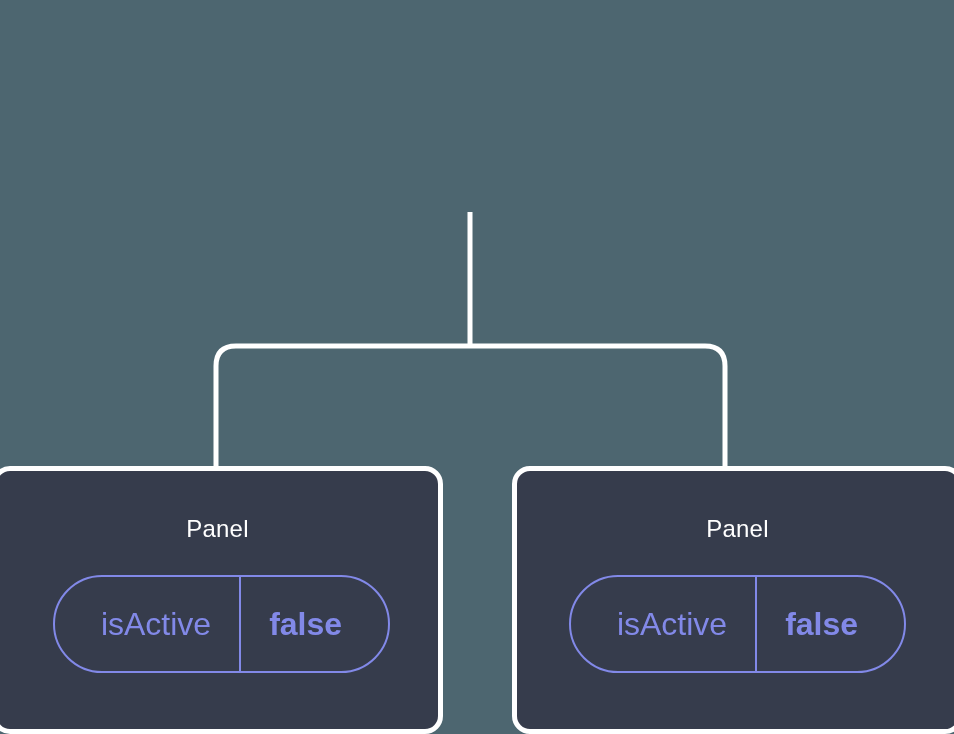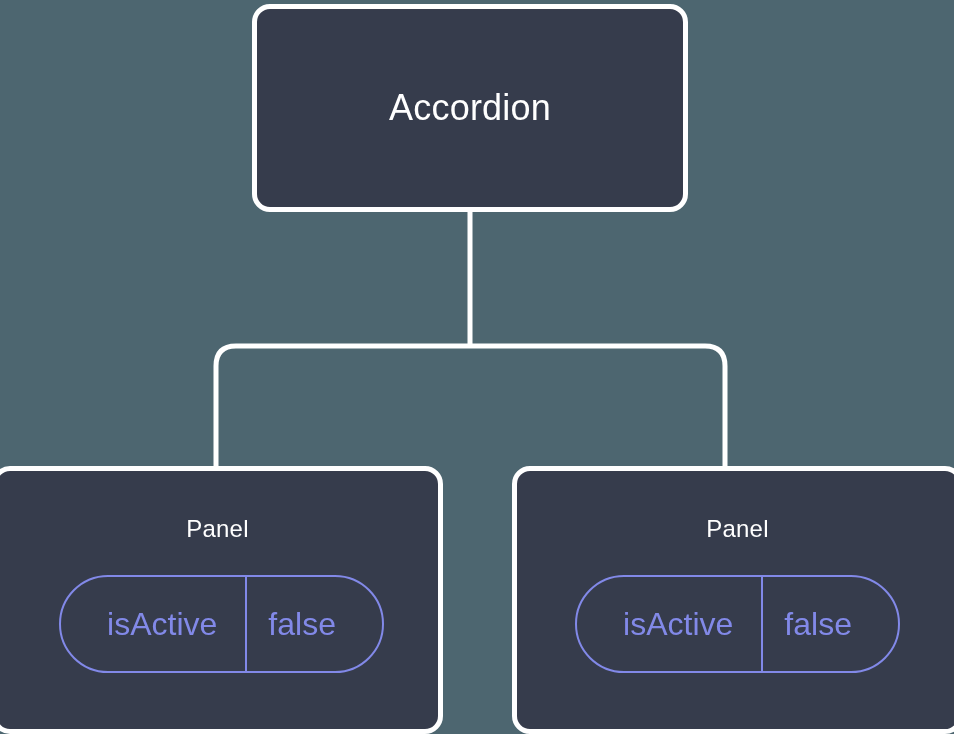--- a/index.html
+++ b/index.html
@@ -105,44 +105,42 @@
     line-height: 1;
     white-space: nowrap;
     box-sizing: border-box;
   }
 
   .prop-key {
     padding: 0 28px 0 46px;
   }
 
   .prop-value {
-    padding: 0 46px 0 21px;
+    padding: 0 46px 0 28px;
     border-left: 2px solid #8289e8;
+    font-weight: bold;
   }
 
   
   .node-child-left .prop-pill {
     margin-left: 8px;
   }
 </style>
 </head>
 <body>
 
 <div id="canvas">
 
   <svg class="edges" viewBox="0 0 954 734" width="954" height="734" xmlns="http://www.w3.org/2000/svg">
 
     <path d="M 470 212 L 470 346" fill="none" stroke="#ffffff" stroke-width="5" stroke-linecap="butt"></path>
 
     <path d="M 216 476 L 216 366 Q 216 346 236 346 L 705 346 Q 725 346 725 366 L 725 476" fill="none" stroke="#ffffff" stroke-width="5" stroke-linejoin="round"></path>
   </svg>
 
-  <div class="node node-root">
-    <div class="node-title">Accordion</div>
-  </div>
 
   <div class="node node-child node-child-left">
     <div class="node-title">Panel</div>
     <div class="prop-pill">
       <div class="prop-key">isActive</div>
       <div class="prop-value">false</div>
     </div>
   </div>
 
   <div class="node node-child node-child-right">

